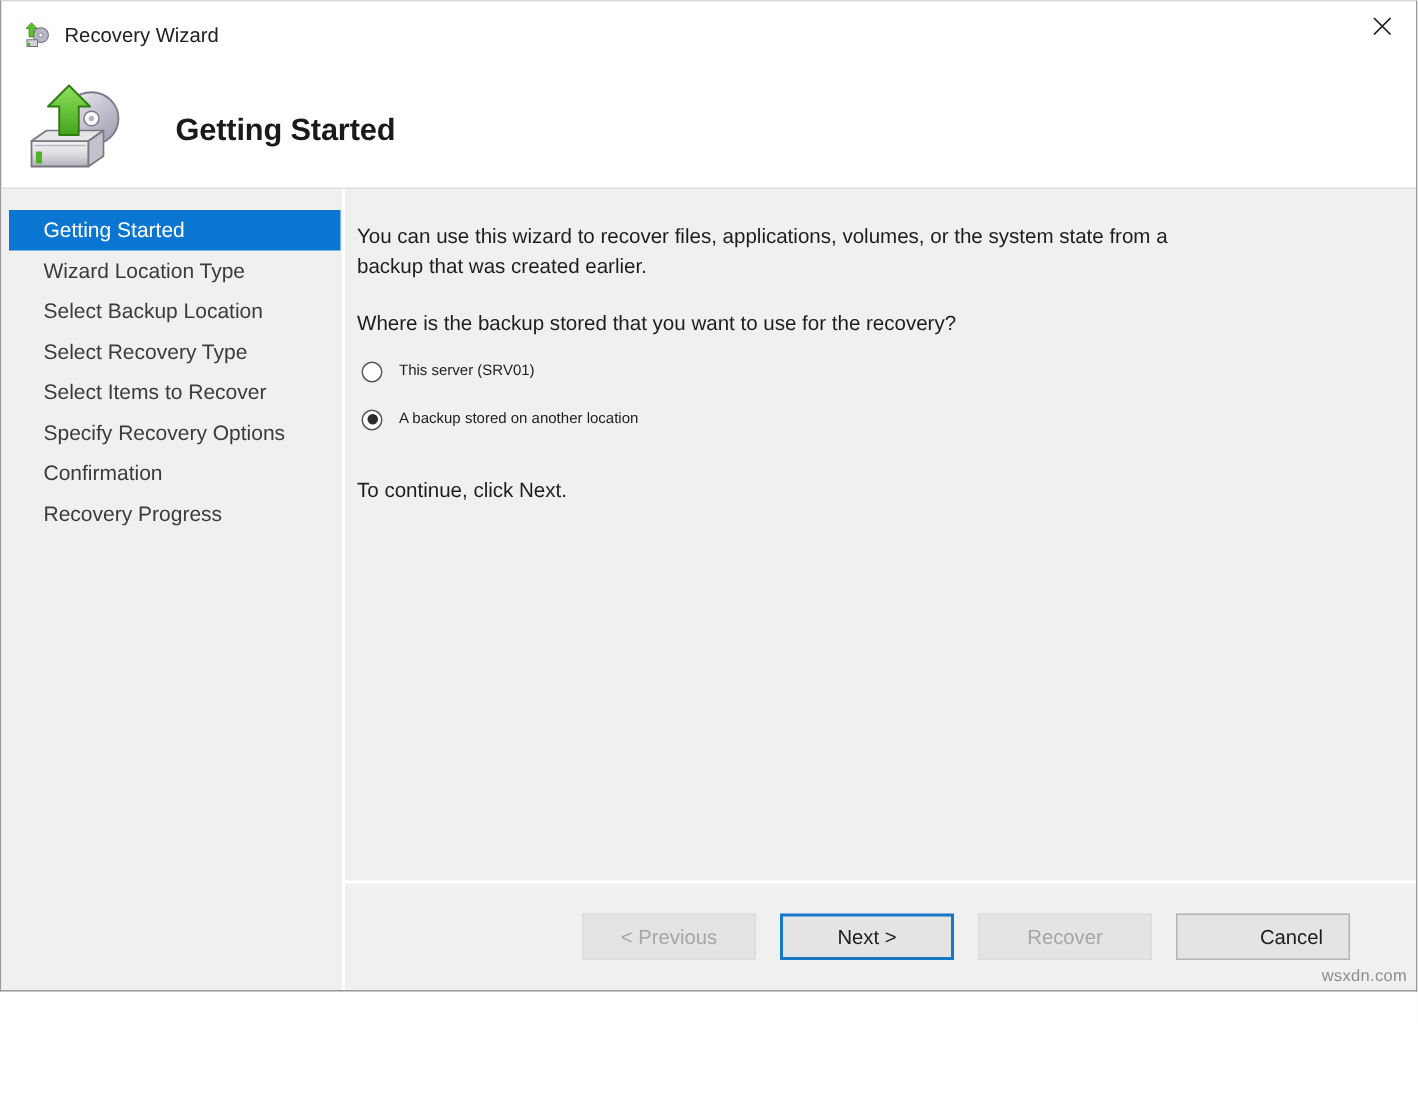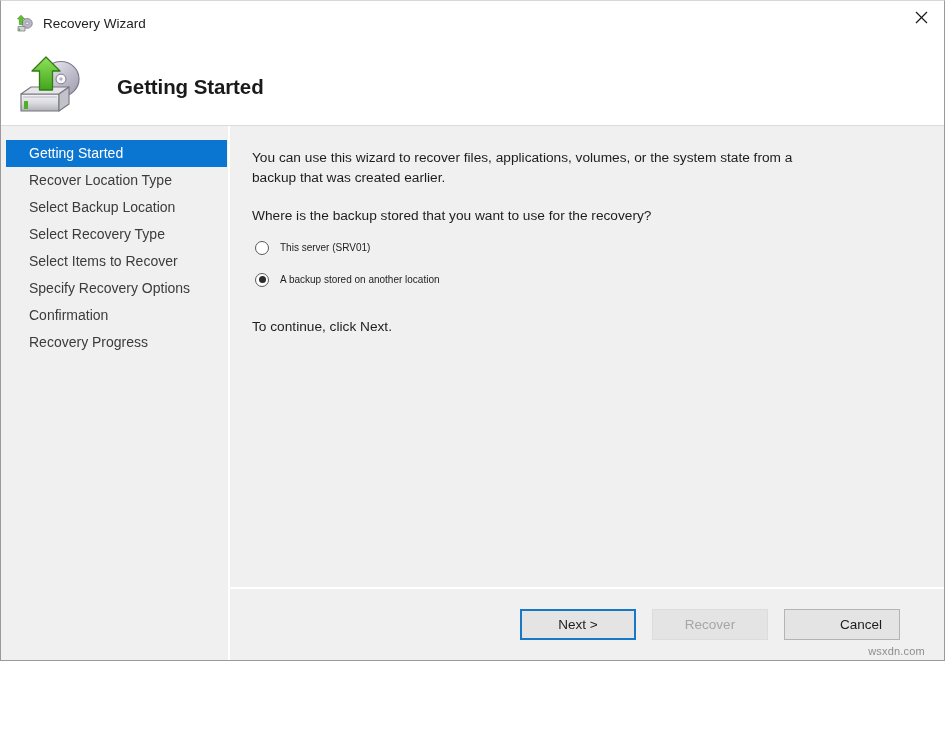--- a/index.html
+++ b/index.html
@@ -127,21 +127,21 @@
   }
 
   .content-wrap {
     flex: 1 1 auto;
     display: flex;
     flex-direction: column;
     min-width: 0;
   }
   .content {
     flex: 1 1 auto;
-    padding: 22px 0 0 22px;
+    padding: 22px 0 0 8px;
     box-sizing: border-box;
     min-height: 0;
     border-radius: 10px;
   }
   .para {
     font-size: 13.7px;
     color: #1d1d1d;
     line-height: 19.5px;
     max-width: 545px;
     margin: 0;
@@ -229,21 +229,21 @@
   }
   .btn.normal {
     background: #e4e4e4;
     border: 1px solid #b4b4b4;
     padding-left: 38px;
   }
 
   
   .watermark {
     position: absolute;
-    right: 19px;
+    right: 6px;
     bottom: 3px;
     font-size: 11px;
     color: #8d8d8d;
     font-family: "Liberation Sans", sans-serif;
     letter-spacing: 0.2px;
   }
 </style>
 </head>
 <body>
 
@@ -306,21 +306,21 @@
     <span class="header-title">Getting Started</span>
   </div>
 
   <div class="body">
 
     <div class="sidebar">
       <div class="nav-item active">
         <span>Getting Started</span>
       </div>
       <div class="nav-item">
-        <span>Recover Location Type</span>
+        <span>Wizard Location Type</span>
       </div>
       <div class="nav-item">
         <span>Select Backup Location</span>
       </div>
       <div class="nav-item">
         <span>Select Recovery Type</span>
       </div>
       <div class="nav-item">
         <span>Select Items to Recover</span>
       </div>
@@ -350,20 +350,23 @@
         <div class="radio-row second">
           <span class="radio-mark checked"></span>
           <span class="radio-label">A backup stored on another location</span>
         </div>
 
         <p class="para continue">To continue, click Next.</p>
 
       </div>
 
       <div class="footer">
+        <div class="btn disabled">
+          <span>&lt; Previous</span>
+        </div>
         <div class="btn default">
           <span>Next &gt;</span>
         </div>
         <div class="btn disabled">
           <span>Recover</span>
         </div>
         <div class="btn normal">
           <span>Cancel</span>
         </div>
       </div>

